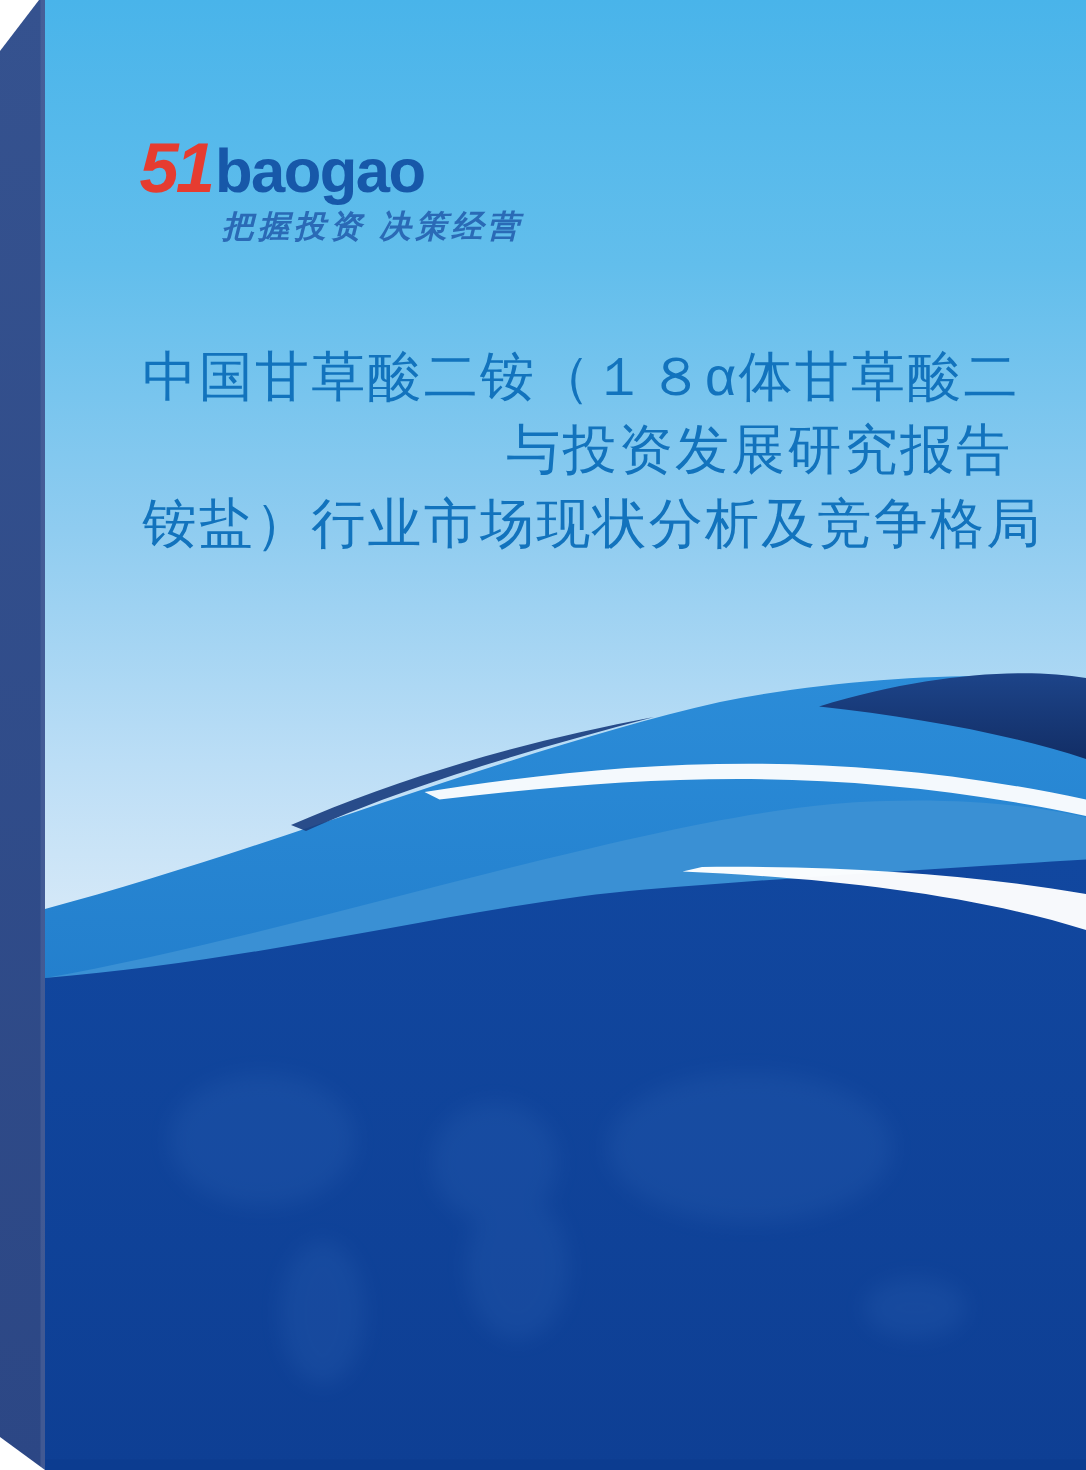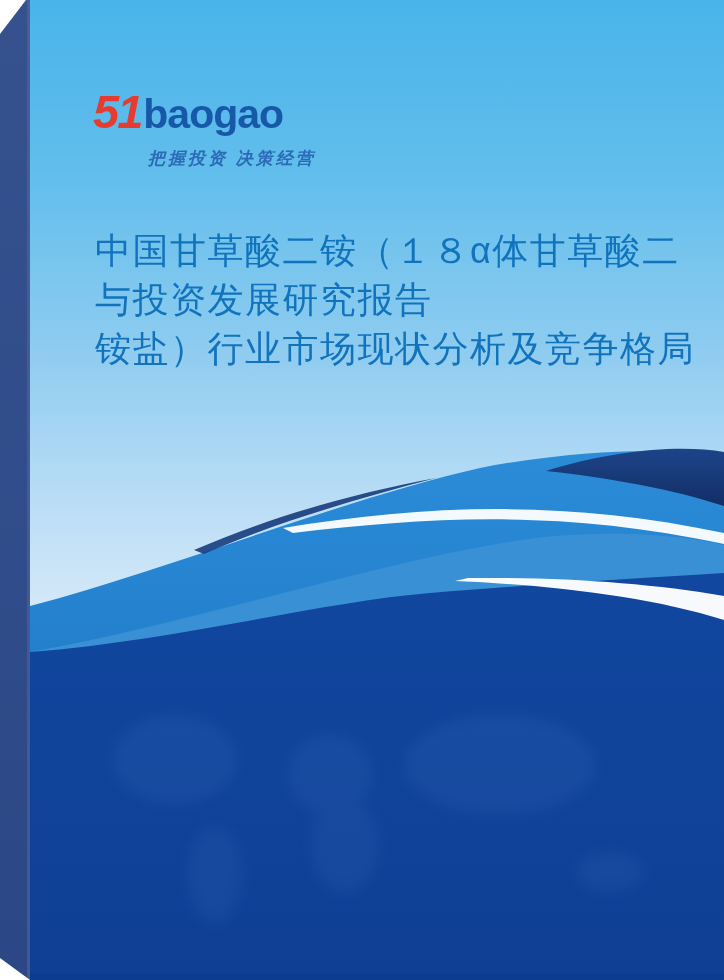--- a/index.html
+++ b/index.html
@@ -17,22 +17,22 @@
     line-height:1;white-space:nowrap;
   }
   .brand .num{
     font-style:italic;font-weight:900;font-size:47px;
     letter-spacing:-2px;padding-right:2px;
   }
   .brand .word{
     font-weight:800;font-size:41px;letter-spacing:-1px;
   }
   .brand-tagline{
-    position:absolute;left:148px;top:147px;
-    font-size:17px;font-weight:700;font-style:italic;
+    position:absolute;left:148px;top:137px;
+    font-size:21px;font-weight:700;font-style:italic;
     letter-spacing:3px;color:#2a6ab6;white-space:nowrap;
   }
   .title-block{
     position:absolute;left:95px;top:226px;width:580px;
   }
   .title-line{
     font-size:36px;line-height:49px;font-weight:500;
     letter-spacing:1.5px;white-space:nowrap;
   }
 </style>
@@ -94,19 +94,19 @@
 
     <polygon points="0,0 26,0 0,34" fill="#ffffff"></polygon>
     <polygon points="0,958 30,980 0,980" fill="#ffffff"></polygon>
   </svg>
 
   <div class="brand">
     <span class="num" style="color:#e63c30;">51</span><span class="word" style="color:#1758a9;">baogao</span>
   </div>
   <div class="brand-tagline">把握投资 决策经营</div>
 
-  <div class="title-block" style="color:#1273bd;">
+  <div class="title-block" style="color:#1273bd;text-align:right;">
     <div class="title-line">中国甘草酸二铵（１８α体甘草酸二</div>
     <div class="title-line">与投资发展研究报告</div>
     <div class="title-line">铵盐）行业市场现状分析及竞争格局</div>
   </div>
 
 </div>
 
 </body></html>

